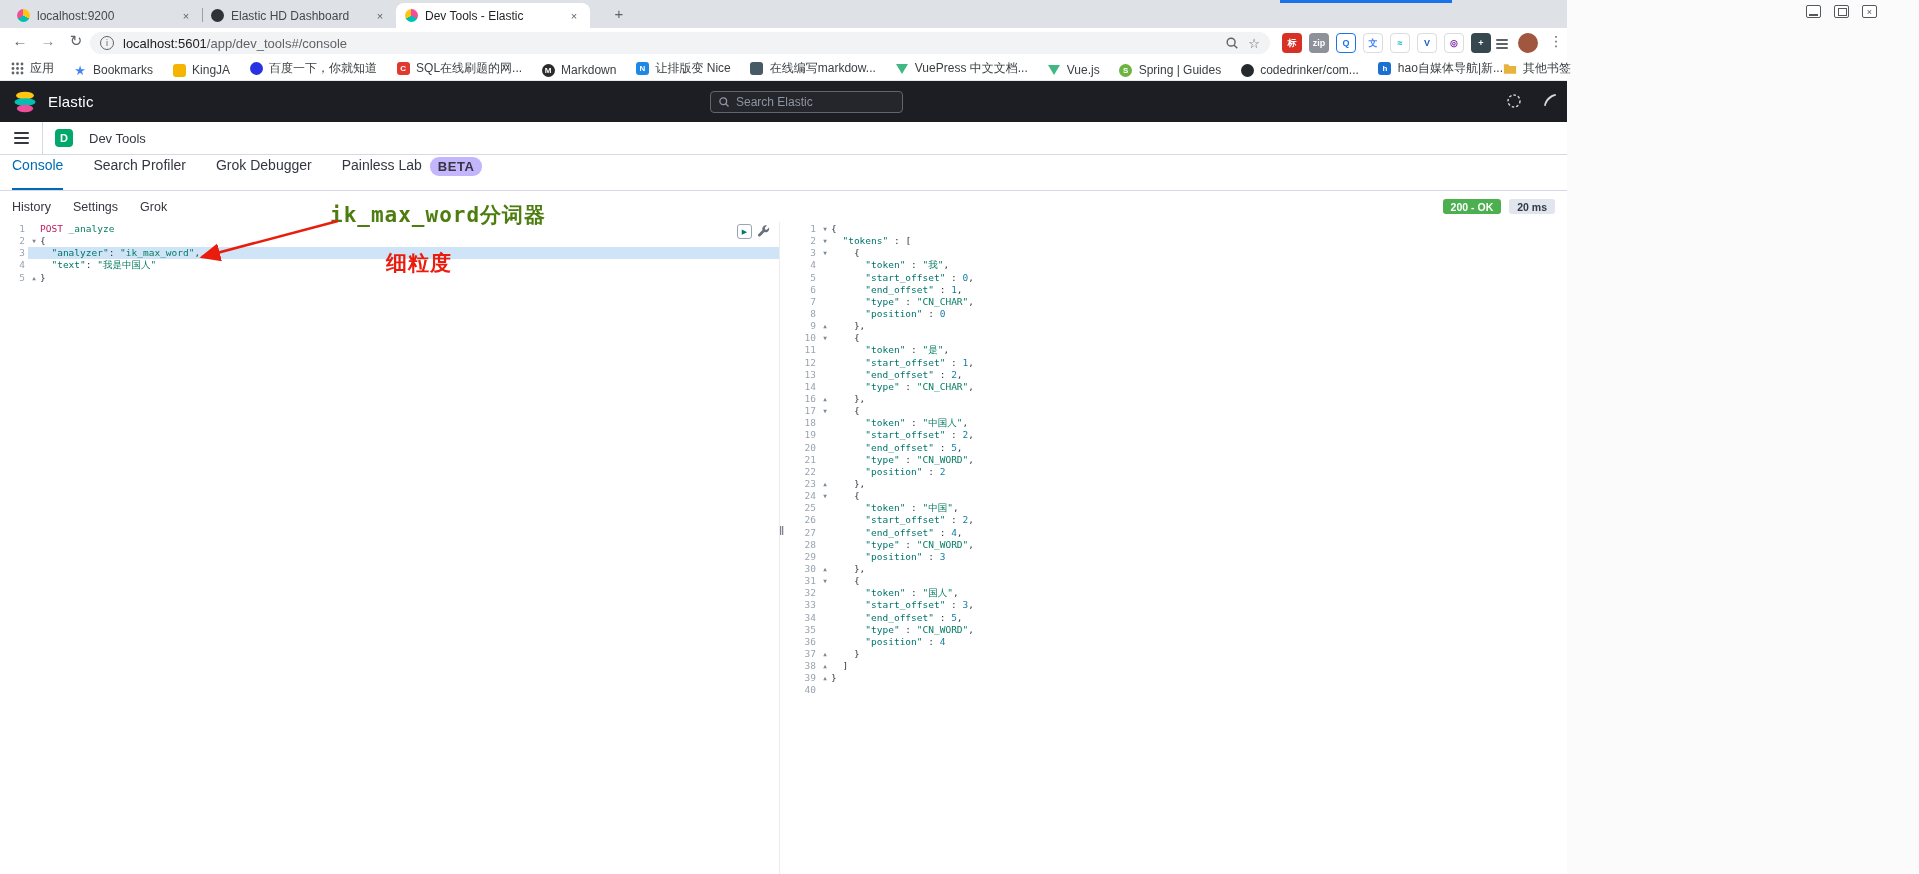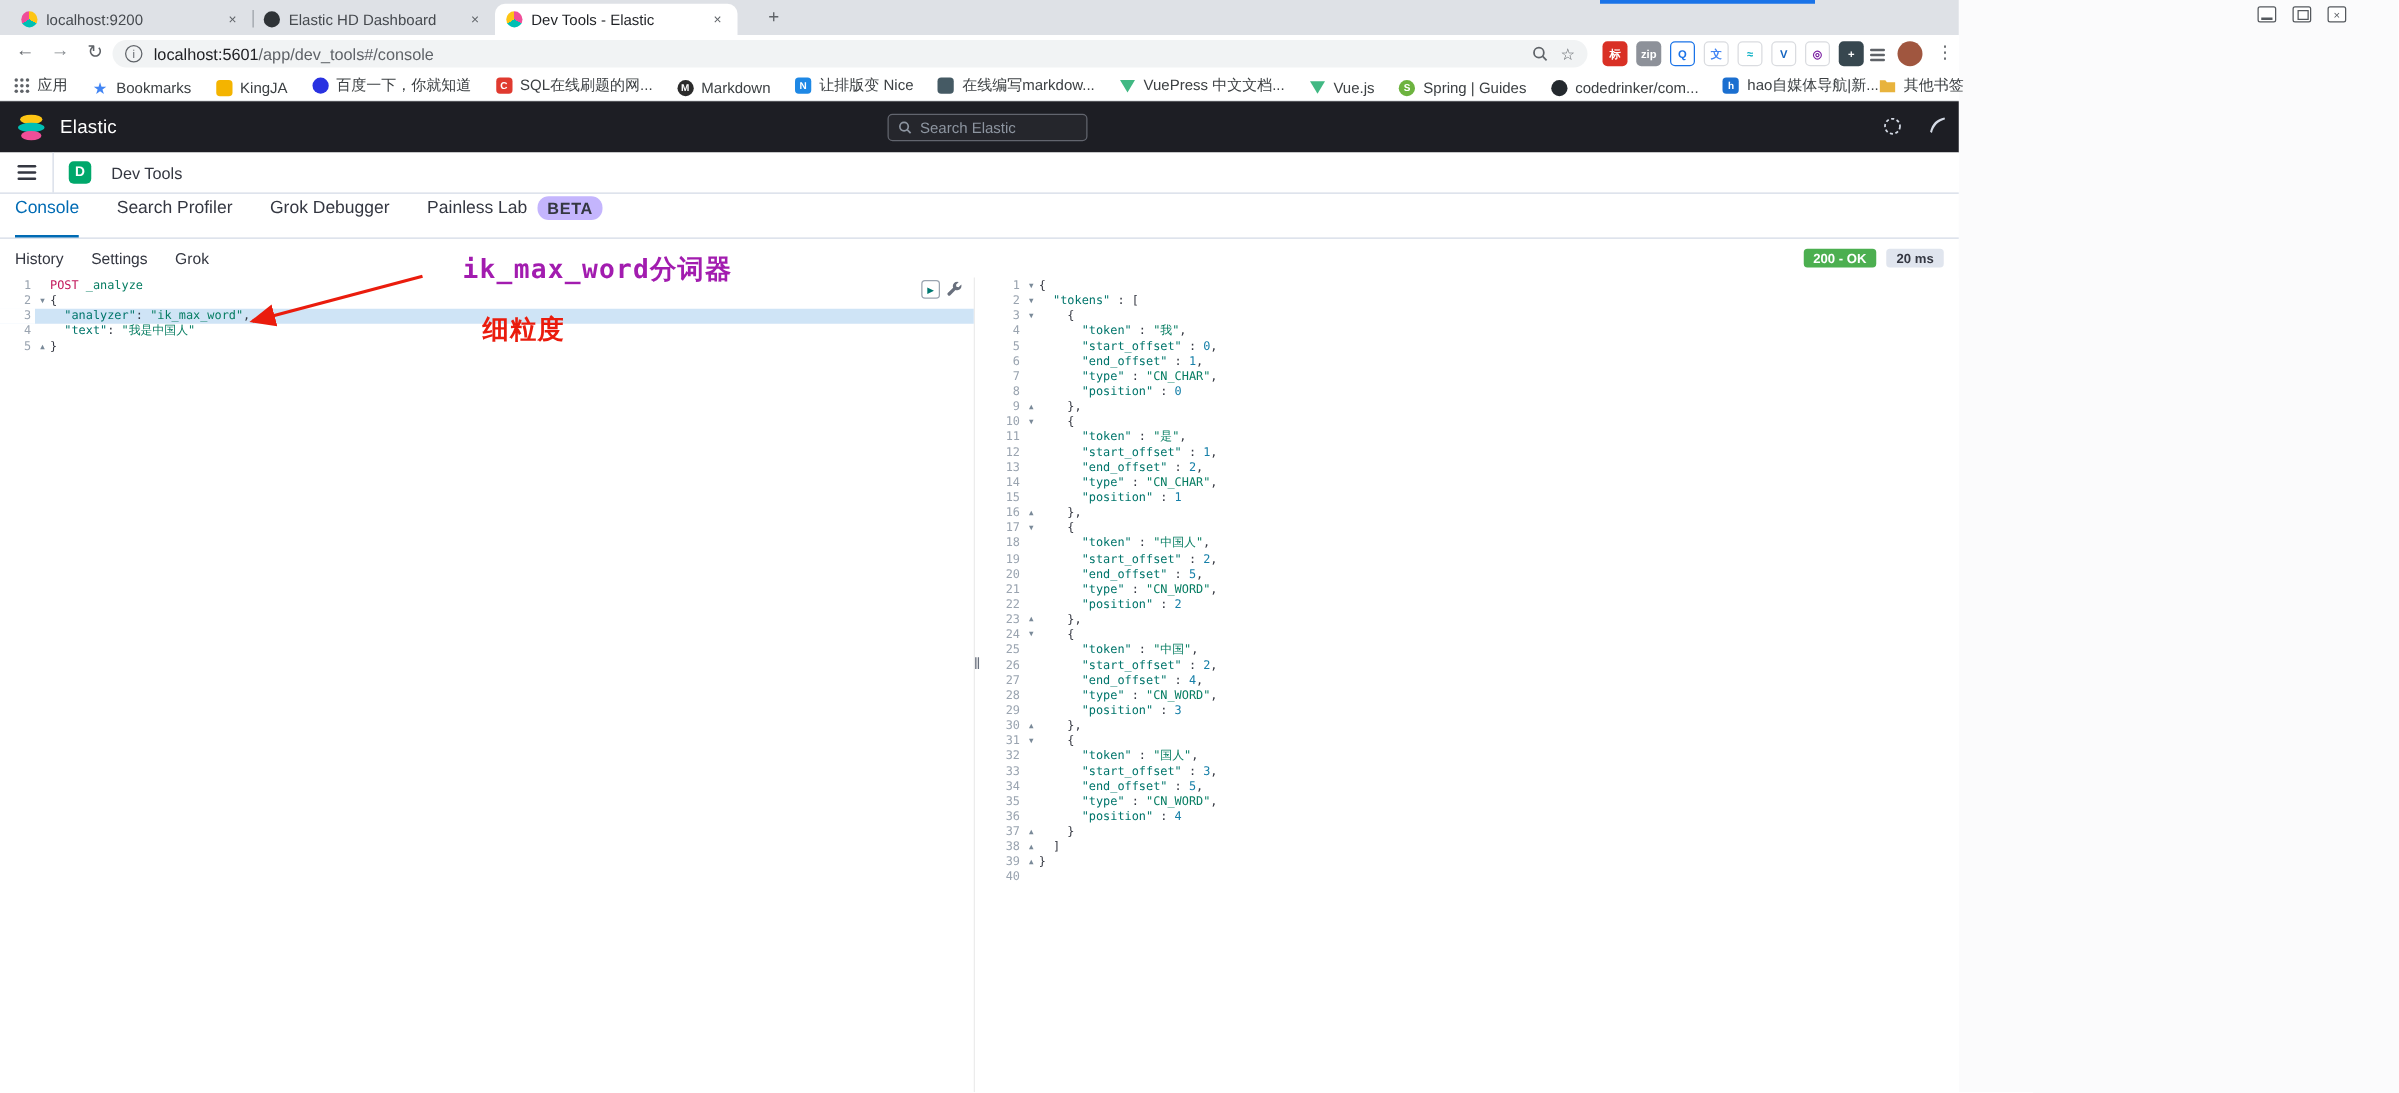--- a/index.html
+++ b/index.html
@@ -48,21 +48,21 @@
   .bm{display:flex;gap:6px;align-items:center;white-space:nowrap}
   .bm.other{margin-left:auto}
   .bm-icw{display:flex;align-items:center;justify-content:center;width:14px;height:14px;flex:none}
   .bm-ic{width:13px;height:13px;display:flex;align-items:center;justify-content:center;color:#fff;font-size:8px;font-weight:700}
   .vue-tri{width:0;height:0;border-left:6px solid transparent;border-right:6px solid transparent;border-top:10px solid #41b883}
 
   
   .eheader{position:absolute;left:0;top:81px;width:100%;height:41px;background:#1d1e24;display:flex;align-items:center;padding:0 12px}
   .elogo{width:26px;height:26px;display:flex;align-items:center}
   .brand{color:#fff;font-size:15px;margin-left:10px;letter-spacing:.2px}
-  .esearch{position:absolute;left:710px;top:10px;width:160px;height:22px;border:1px solid #62656e;border-radius:4px;background:rgba(255,255,255,.04);display:flex;align-items:center;gap:6px;padding:0 7px}
+  .esearch{position:absolute;left:710px;top:10px;width:193px;height:22px;border:1px solid #62656e;border-radius:4px;background:rgba(255,255,255,.04);display:flex;align-items:center;gap:6px;padding:0 7px}
   .esearch-input{background:none;border:none;outline:none;color:#c7ccd4;font-size:12px;width:126px;font-family:"Liberation Sans",sans-serif}
   .esearch-input::placeholder{color:#8d95a0}
   .ehicon{position:absolute;top:12px;display:flex}
   .ehicon.one{left:1506px}.ehicon.two{left:1542px}
 
   
   .kbar{position:absolute;left:0;top:122px;width:100%;height:33px;background:#fff;border-bottom:1px solid #d3dae6;display:flex;align-items:center}
   .menu{margin-left:14px}
   .menu b{display:block;width:15px;height:2px;background:#343741;margin:2.6px 0;border-radius:1px}
   .kdiv{width:1px;height:32px;background:#d3dae6;margin-left:13px}
@@ -371,21 +371,20 @@
         <div class="cl"><span class="ln">5</span><span class="fold"></span><span class="ct"><span class="tk">      "start_offset"</span><span class="tp"> : </span><span class="tn">0</span><span class="tp">,</span></span></div>
         <div class="cl"><span class="ln">6</span><span class="fold"></span><span class="ct"><span class="tk">      "end_offset"</span><span class="tp"> : </span><span class="tn">1</span><span class="tp">,</span></span></div>
         <div class="cl"><span class="ln">7</span><span class="fold"></span><span class="ct"><span class="tk">      "type"</span><span class="tp"> : </span><span class="ts">"CN_CHAR"</span><span class="tp">,</span></span></div>
         <div class="cl"><span class="ln">8</span><span class="fold"></span><span class="ct"><span class="tk">      "position"</span><span class="tp"> : </span><span class="tn">0</span></span></div>
         <div class="cl"><span class="ln">9</span><span class="fold">▲</span><span class="ct"><span class="tp">    },</span></span></div>
         <div class="cl"><span class="ln">10</span><span class="fold">▼</span><span class="ct"><span class="tp">    {</span></span></div>
         <div class="cl"><span class="ln">11</span><span class="fold"></span><span class="ct"><span class="tk">      "token"</span><span class="tp"> : </span><span class="ts">"是"</span><span class="tp">,</span></span></div>
         <div class="cl"><span class="ln">12</span><span class="fold"></span><span class="ct"><span class="tk">      "start_offset"</span><span class="tp"> : </span><span class="tn">1</span><span class="tp">,</span></span></div>
         <div class="cl"><span class="ln">13</span><span class="fold"></span><span class="ct"><span class="tk">      "end_offset"</span><span class="tp"> : </span><span class="tn">2</span><span class="tp">,</span></span></div>
         <div class="cl"><span class="ln">14</span><span class="fold"></span><span class="ct"><span class="tk">      "type"</span><span class="tp"> : </span><span class="ts">"CN_CHAR"</span><span class="tp">,</span></span></div>
-        <div class="cl"><span class="ln">15</span><span class="fold"></span><span class="ct"><span class="tk">      "position"</span><span class="tp"> : </span><span class="tn">1</span></span></div>
         <div class="cl"><span class="ln">16</span><span class="fold">▲</span><span class="ct"><span class="tp">    },</span></span></div>
         <div class="cl"><span class="ln">17</span><span class="fold">▼</span><span class="ct"><span class="tp">    {</span></span></div>
         <div class="cl"><span class="ln">18</span><span class="fold"></span><span class="ct"><span class="tk">      "token"</span><span class="tp"> : </span><span class="ts">"中国人"</span><span class="tp">,</span></span></div>
         <div class="cl"><span class="ln">19</span><span class="fold"></span><span class="ct"><span class="tk">      "start_offset"</span><span class="tp"> : </span><span class="tn">2</span><span class="tp">,</span></span></div>
         <div class="cl"><span class="ln">20</span><span class="fold"></span><span class="ct"><span class="tk">      "end_offset"</span><span class="tp"> : </span><span class="tn">5</span><span class="tp">,</span></span></div>
         <div class="cl"><span class="ln">21</span><span class="fold"></span><span class="ct"><span class="tk">      "type"</span><span class="tp"> : </span><span class="ts">"CN_WORD"</span><span class="tp">,</span></span></div>
         <div class="cl"><span class="ln">22</span><span class="fold"></span><span class="ct"><span class="tk">      "position"</span><span class="tp"> : </span><span class="tn">2</span></span></div>
         <div class="cl"><span class="ln">23</span><span class="fold">▲</span><span class="ct"><span class="tp">    },</span></span></div>
         <div class="cl"><span class="ln">24</span><span class="fold">▼</span><span class="ct"><span class="tp">    {</span></span></div>
         <div class="cl"><span class="ln">25</span><span class="fold"></span><span class="ct"><span class="tk">      "token"</span><span class="tp"> : </span><span class="ts">"中国"</span><span class="tp">,</span></span></div>
@@ -399,21 +398,21 @@
         <div class="cl"><span class="ln">33</span><span class="fold"></span><span class="ct"><span class="tk">      "start_offset"</span><span class="tp"> : </span><span class="tn">3</span><span class="tp">,</span></span></div>
         <div class="cl"><span class="ln">34</span><span class="fold"></span><span class="ct"><span class="tk">      "end_offset"</span><span class="tp"> : </span><span class="tn">5</span><span class="tp">,</span></span></div>
         <div class="cl"><span class="ln">35</span><span class="fold"></span><span class="ct"><span class="tk">      "type"</span><span class="tp"> : </span><span class="ts">"CN_WORD"</span><span class="tp">,</span></span></div>
         <div class="cl"><span class="ln">36</span><span class="fold"></span><span class="ct"><span class="tk">      "position"</span><span class="tp"> : </span><span class="tn">4</span></span></div>
         <div class="cl"><span class="ln">37</span><span class="fold">▲</span><span class="ct"><span class="tp">    }</span></span></div>
         <div class="cl"><span class="ln">38</span><span class="fold">▲</span><span class="ct"><span class="tp">  ]</span></span></div>
         <div class="cl"><span class="ln">39</span><span class="fold">▲</span><span class="ct"><span class="tp">}</span></span></div>
         <div class="cl"><span class="ln">40</span><span class="fold"></span><span class="ct"></span></div>
       </div>
 
-    <div class="anno a1" style="color: #a21caf; margin-left: 40px;">ik_max_word分词器</div>
+    <div class="anno a1" style="color: #4d7c0f;">ik_max_word分词器</div>
     <div class="anno a2" style="color: rgb(234, 28, 13); font-family: Liberation Mono, monospace;">细粒度</div>
     <svg class="arrow" width="160" height="52">
       <defs>
         <marker id="ah" markerWidth="9" markerHeight="8" refX="7" refY="3.5" orient="auto">
             <path class="ahp" d="M0,0 L8,3.5 L0,7 Z" fill="#ea1c0d"></path>
           </marker>
       </defs>
       <line x1="146" y1="6" x2="10" y2="42" marker-end="url(#ah)" stroke="#ea1c0d"></line>
     </svg>
 

